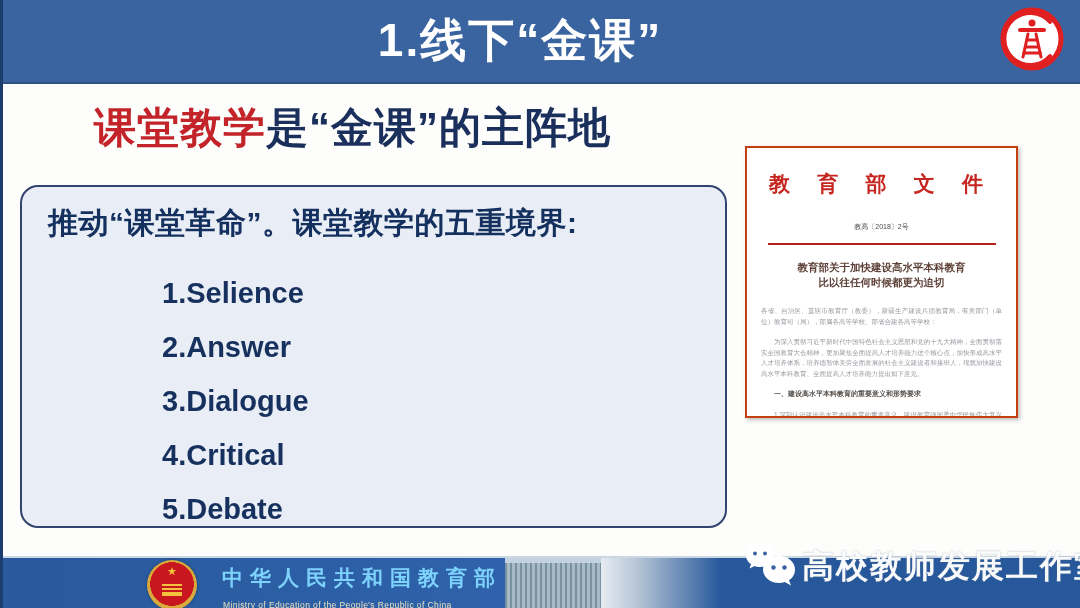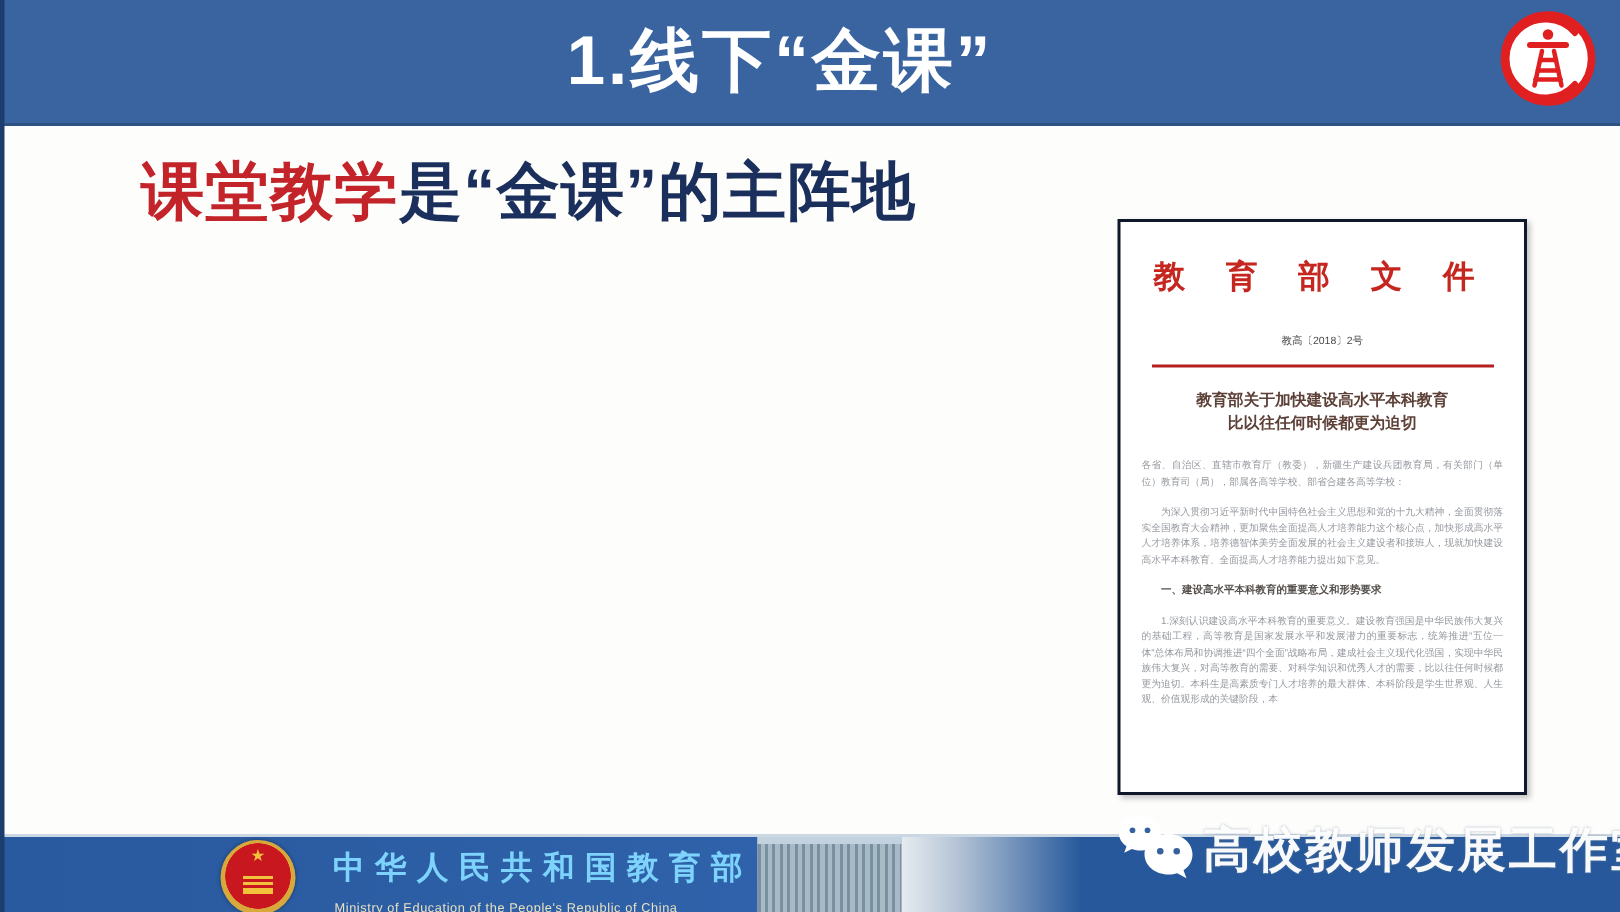--- a/index.html
+++ b/index.html
@@ -23,22 +23,22 @@
   .panel{
     position:absolute;left:20px;top:185px;width:707px;height:343px;
     background:#e9edf5;border:2px solid #33436f;border-radius:18px;box-sizing:border-box;
   }
   .panel-title{color:#14305f;font-size:30px;font-weight:bold;padding:16px 0 0 26px;letter-spacing:0.5px;}
   .panel-list{margin:22px 0 0 140px;padding:0;list-style:none;}
   .panel-list li{color:#17315f;font-size:29px;font-weight:bold;height:54px;line-height:54px;}
 
   
   .doc{
-    position:absolute;left:745px;top:146px;width:273px;height:384px;background:#ffffff;
-    border:2px solid #0f172a;box-sizing:border-box;overflow:hidden;
+    position:absolute;left:745px;top:146px;width:273px;height:272px;background:#ffffff;
+    border:2px solid #c2410c;box-sizing:border-box;overflow:hidden;
     box-shadow:2px 2px 4px rgba(0,0,0,0.25);
   }
   .doc-header{margin-top:22px;text-align:center;color:#c5261f;font-family:"Liberation Serif",serif;font-weight:bold;font-size:21px;letter-spacing:11px;white-space:nowrap;}
   .doc-number{margin-top:24px;text-align:center;color:#4a4a4a;font-size:7px;}
   .doc-rule{margin:11px auto 0 auto;width:228px;border-top:2px solid #b42020;}
   .doc-title{margin-top:15px;text-align:center;color:#5d4038;font-weight:bold;font-size:10.5px;line-height:15px;}
   .doc-body{margin:16px 14px 0 14px;color:#95999f;font-size:6.5px;line-height:10.5px;text-align:justify;filter:blur(0.2px);}
   .doc-body p{margin:0 0 10px 0;text-indent:13px;}
   .doc-body p.no-indent{text-indent:0;}
   .doc-section{color:#55504c;font-weight:bold;font-size:7px;margin:0 0 10px 0;text-indent:13px;filter:none;}
@@ -89,20 +89,30 @@
         <rect x="18" y="21" width="28" height="4" rx="2" fill="#e02020"></rect>
         <path d="M28 27 L23 50 M36 27 L41 50 M26.5 33 L37.5 33 M25 40 L39 40 M23.5 46 L40.5 46" stroke="#e02020" stroke-width="3" fill="none" stroke-linecap="round"></path>
       </svg>
     </div>
   </div>
 
   <div class="main-heading">
     <span class="red">课堂教学</span><span class="navy">是“金课”的主阵地</span>
   </div>
 
+  <div class="panel">
+    <div class="panel-title">推动“课堂革命”。课堂教学的五重境界:</div>
+    <ul class="panel-list">
+      <li>1.Selience</li>
+      <li>2.Answer</li>
+      <li>3.Dialogue</li>
+      <li>4.Critical</li>
+      <li>5.Debate</li>
+    </ul>
+  </div>
 
   <div class="doc">
     <div class="doc-header">教 育 部 文 件</div>
     <div class="doc-number">教高〔2018〕2号</div>
     <div class="doc-rule"></div>
     <div class="doc-title">
       <div>教育部关于加快建设高水平本科教育</div>
       <div>比以往任何时候都更为迫切</div>
     </div>
     <div class="doc-body">

